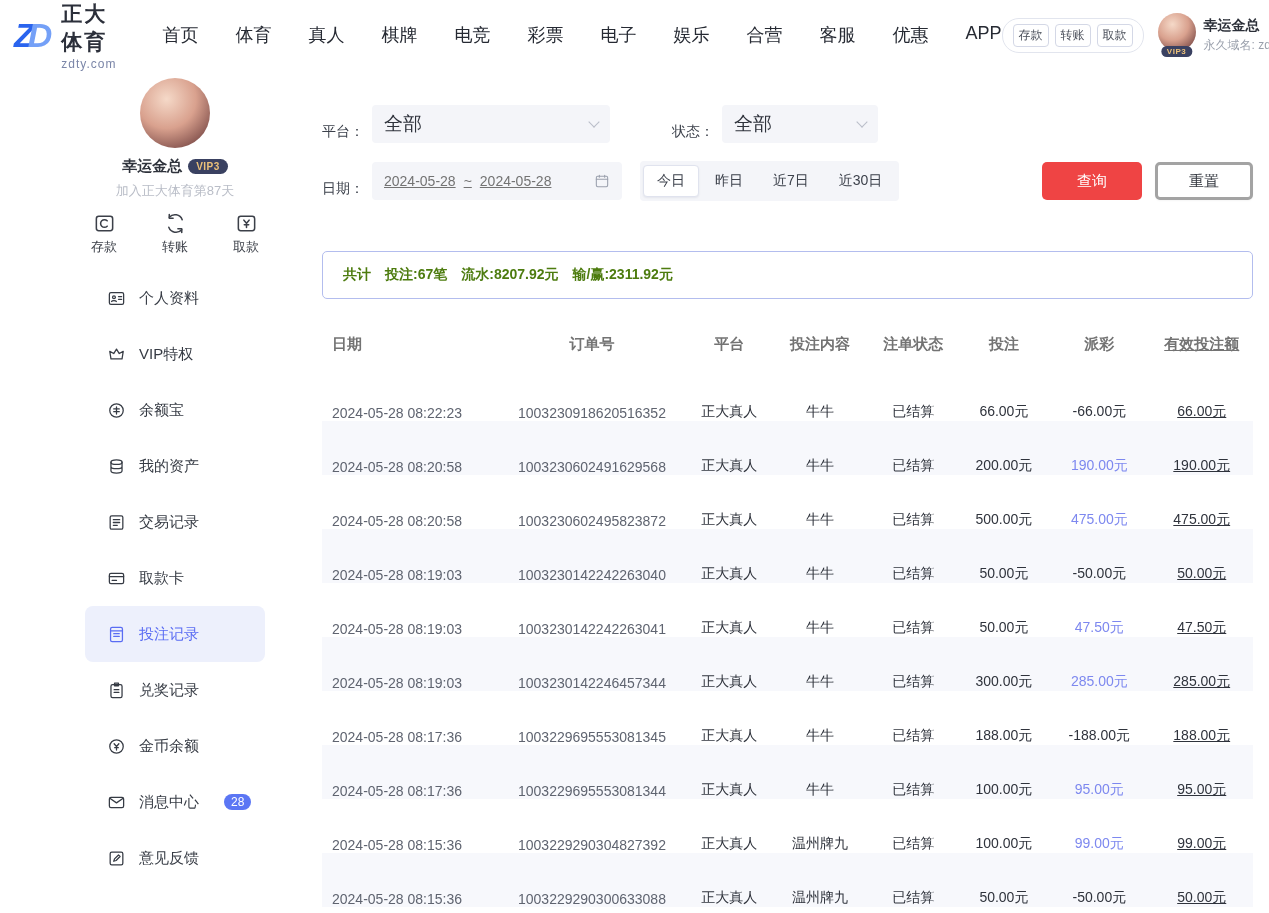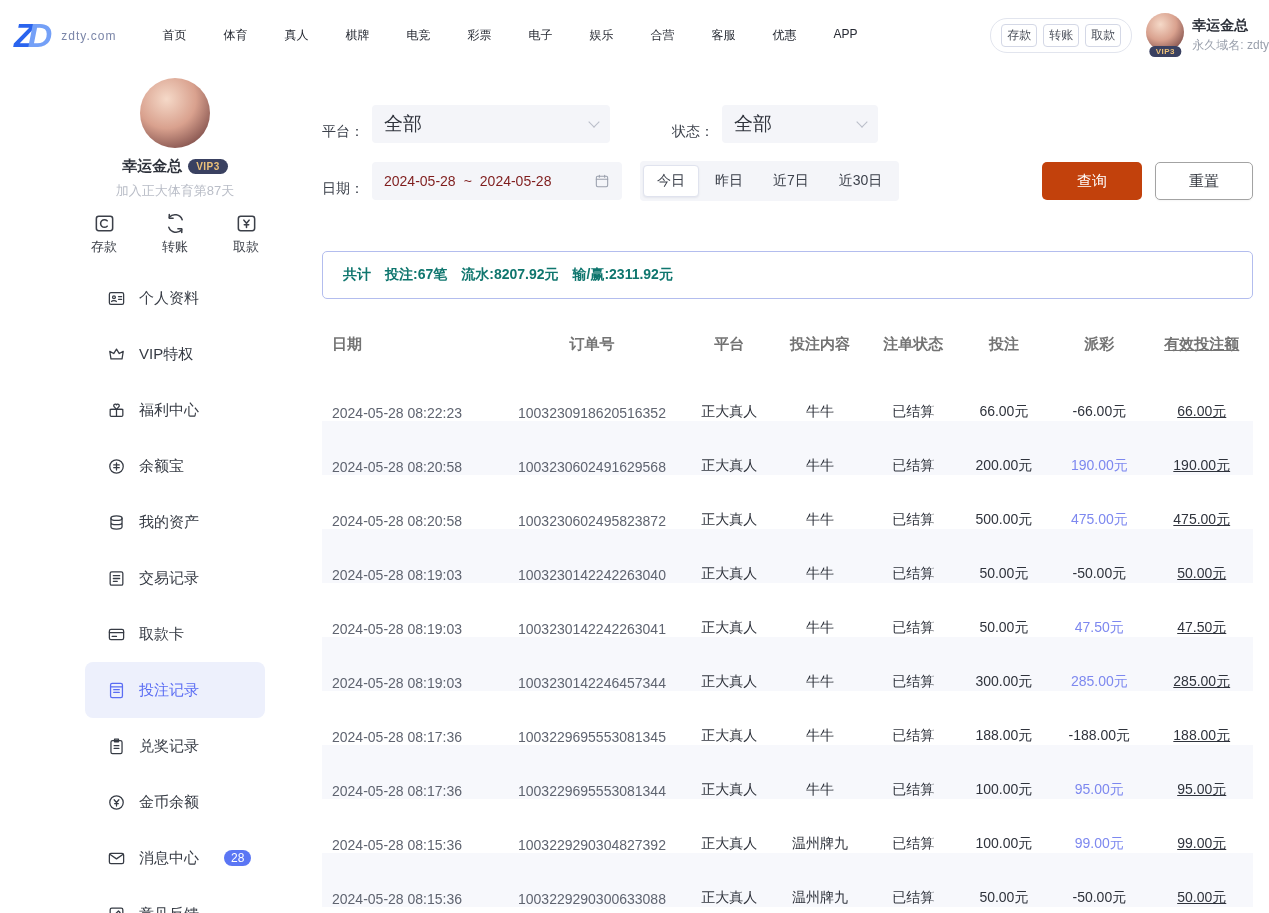--- a/index.html
+++ b/index.html
@@ -8,21 +8,21 @@
   a,button { font-family:inherit; }
 
   
   .topbar { height:70px; display:flex; align-items:center; padding-left:14px; background:#fff; }
   .logo { display:flex; align-items:center; gap:8px; margin-right:46px; cursor:pointer; }
   .logo-mark { font-style:italic; font-weight:800; font-size:34px; line-height:1; letter-spacing:-7px; padding-right:8px; }
   .logo-mark .z { color:#2a64ee; }
   .logo-mark .d { color:#74a0f7; }
   .logo-cn { font-size:21px; font-weight:700; color:#2b2f3a; letter-spacing:2px; }
   .logo-domain { font-size:12px; color:#7b86a8; margin-top:1px; letter-spacing:1px; }
-  .mainnav { display:flex; gap:37px; font-size:12px; color:#262a33; }
+  .mainnav { display:flex; gap:37px; font-size:18px; color:#262a33; }
   .nav-item { cursor:pointer; text-decoration:none; color:#262a33; white-space:nowrap; }
   .top-right { margin-left:auto; display:flex; align-items:center; gap:14px; }
   .wallet-pill { display:flex; gap:6px; border:1px solid #e2e5ee; border-radius:17px; padding:5px 10px; align-items:center; }
   .chip { font-size:12px; color:#4a4f5a; border:1px solid #d4d8e6; border-radius:4px; padding:2px 5px; cursor:pointer; white-space:nowrap; }
   .user-mini { display:flex; align-items:center; gap:8px; }
   .avatar { border-radius:50%;
     background:radial-gradient(circle at 38% 30%, #f5d9c8 0%, #d9a18e 45%, #8c5a54 78%, #5f3b3a 100%); }
   .avatar.small { width:38px; height:38px; }
   .avatar-wrap { position:relative; width:38px; height:44px; }
   .vip-badge { background:#3a4161; color:#ecc179; font-weight:700; border-radius:9px; letter-spacing:.5px; display:inline-block; }
@@ -60,35 +60,35 @@
   .filter-row.first { margin-bottom:18px; }
   .flabel { font-size:14px; color:#3c414b; white-space:nowrap;margin-top:15px; }
   .select { height:38px; background:#f4f5f9; border-radius:4px; display:flex; align-items:center;
     justify-content:space-between; padding:0 12px; font-size:19px; color:#2f333c; margin-left:8px; cursor:pointer; }
   .select.platform { width:238px; }
   .select.status { width:156px; }
   .status-group { margin-left:62px; display:flex; align-items:center; }
   .chev { width:8px; height:8px; border-right:1.5px solid #b9bdc9; border-bottom:1.5px solid #b9bdc9;
     transform:rotate(45deg); margin-top:-4px; }
   .date-input { width:250px; height:38px; background:#f4f5f9; border-radius:4px; display:flex;
-    align-items:center; justify-content:space-between; padding:0 12px; margin-left:8px; font-size:14px; color:#7f1d1d; cursor:pointer; }
+    align-items:center; justify-content:space-between; padding:0 12px; margin-left:8px; font-size:14px; color:#737373; cursor:pointer;text-decoration:underline; }
   .date-vals { display:flex; gap:8px; align-items:center; }
   .cal-ic svg { width:16px; height:16px; display:block; color:#9aa0ad; }
   .ranges { margin-left:18px; display:flex; align-items:center; background:#f4f5f9; border-radius:4px;
     padding:3px; height:40px; gap:2px; }
   .range { border:1px solid transparent; background:transparent; font-size:14px; color:#3c414b;
     height:32px; padding:0 13px; border-radius:4px; cursor:pointer; white-space:nowrap; }
   .range.active { background:#fff; border-color:#e0e3ee; box-shadow:0 1px 2px rgba(40,50,90,.08); }
   .actions { margin-left:auto; display:flex; gap:13px; }
   .btn { height:38px; border-radius:5px; font-size:15px; cursor:pointer; }
-  .btn-query { width:100px; background:#c2410c; border:none; color:#fff; }
-  .btn-reset { width:98px; background:#fff; border:1px solid #a3a3a3; color:#33373f; box-shadow:0 1px 2px rgba(0,0,0,.04); }
+  .btn-query { width:100px; background:#ef4444; border:none; color:#fff; }
+  .btn-reset { width:98px; background:#fff; border:3px solid #a3a3a3; color:#33373f; box-shadow:0 1px 2px rgba(0,0,0,.04); }
 
   .summary { margin-top:50px; height:48px; border:1px solid #b3bdee; border-radius:5px;
-    display:flex; align-items:center; gap:14px; padding-left:20px; font-size:14px; font-weight:700; color:#0f766e; }
+    display:flex; align-items:center; gap:14px; padding-left:20px; font-size:14px; font-weight:700; color:#4d7c0f; }
 
   
   .table { margin-top:22px; }
   .thead { display:flex; align-items:center; height:46px; font-size:15px; color:#737373; font-weight:700; }
   .tr { display:flex; align-items:flex-end; height:54px; font-size:14px; }
   .tr.alt { background:#f7f8fc; }
   .th,.td { text-align:center; overflow:hidden; white-space:nowrap; }
   .c0 { width:19%; text-align:left; padding-left:10px; }
   .c1 { width:20%; }
   .c2 { width:9.5%; }
@@ -103,20 +103,21 @@
   .td.c1 { color:#5f6470; }
   .td.pos { color:#7d88ef; }
 </style>
 </head>
 <body>
 
 <header class="topbar">
   <div class="logo">
     <div class="logo-mark"><span class="z">Z</span><span class="d">D</span></div>
     <div>
+      <div class="logo-cn">正大体育</div>
       <div class="logo-domain">zdty.com</div>
     </div>
   </div>
   <nav class="mainnav" id="mainnav">
       <a class="nav-item">首页</a>
       <a class="nav-item">体育</a>
       <a class="nav-item">真人</a>
       <a class="nav-item">棋牌</a>
       <a class="nav-item">电竞</a>
       <a class="nav-item">彩票</a>
@@ -203,30 +204,20 @@
             <svg viewBox="0 0 24 24" fill="none" stroke="currentColor" stroke-width="1.6" stroke-linecap="round" stroke-linejoin="round">
               <path d="M5 17.5h14L20.5 8l-5 2.8L12 5.2 8.5 10.8 3.5 8z"></path>
             </svg>
           </span>
         <span class="mi-label">VIP特权</span>
 
       </div>
         <div class="menu-item">
         <span class="mi-ic">
             <svg viewBox="0 0 24 24" fill="none" stroke="currentColor" stroke-width="1.6" stroke-linecap="round" stroke-linejoin="round">
-              <rect x="4" y="10.5" width="16" height="9" rx="1.5"></rect>
-              <path d="M4 10.5h16M12 10.5v9M12 10.5L9.2 7.4a1.9 1.9 0 1 1 2.8-2.5M12 10.5l2.8-3.1a1.9 1.9 0 1 0-2.8-2.5"></path>
-            </svg>
-          </span>
-        <span class="mi-label">福利中心</span>
-
-      </div>
-        <div class="menu-item">
-        <span class="mi-ic">
-            <svg viewBox="0 0 24 24" fill="none" stroke="currentColor" stroke-width="1.6" stroke-linecap="round" stroke-linejoin="round">
               <circle cx="12" cy="12" r="8.5"></circle>
               <path d="M8.5 10h7M8.5 13.5h7M12 7.5V16.5"></path>
             </svg>
           </span>
         <span class="mi-label">余额宝</span>
 
       </div>
         <div class="menu-item">
         <span class="mi-ic">
             <svg viewBox="0 0 24 24" fill="none" stroke="currentColor" stroke-width="1.6" stroke-linecap="round" stroke-linejoin="round">

